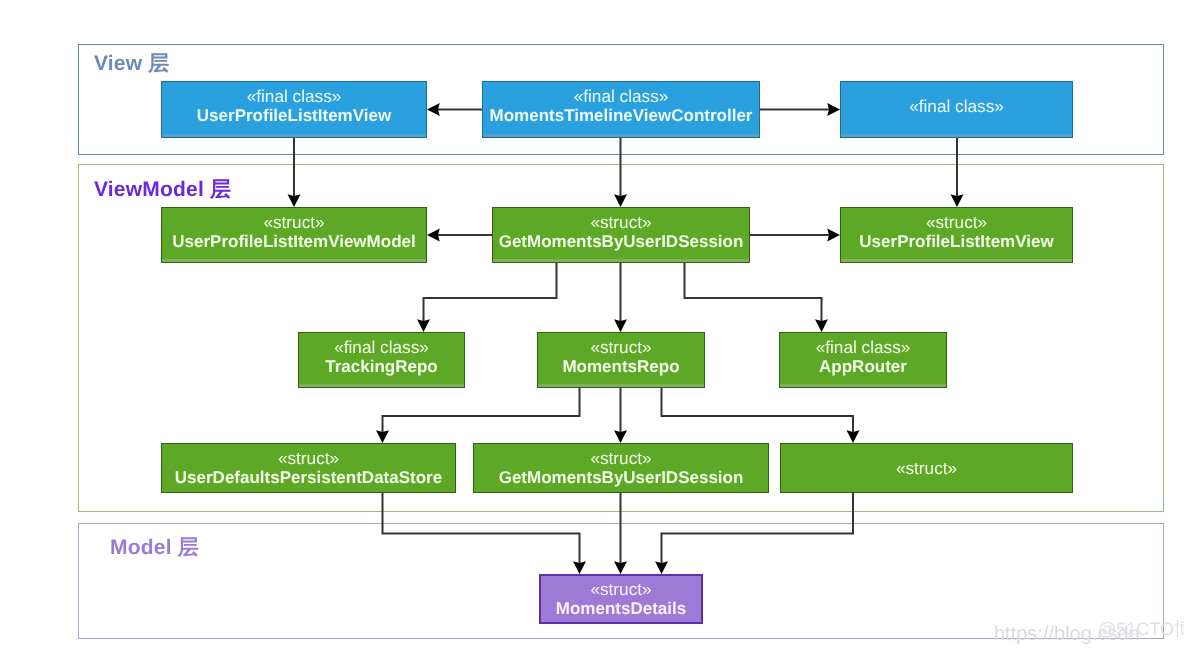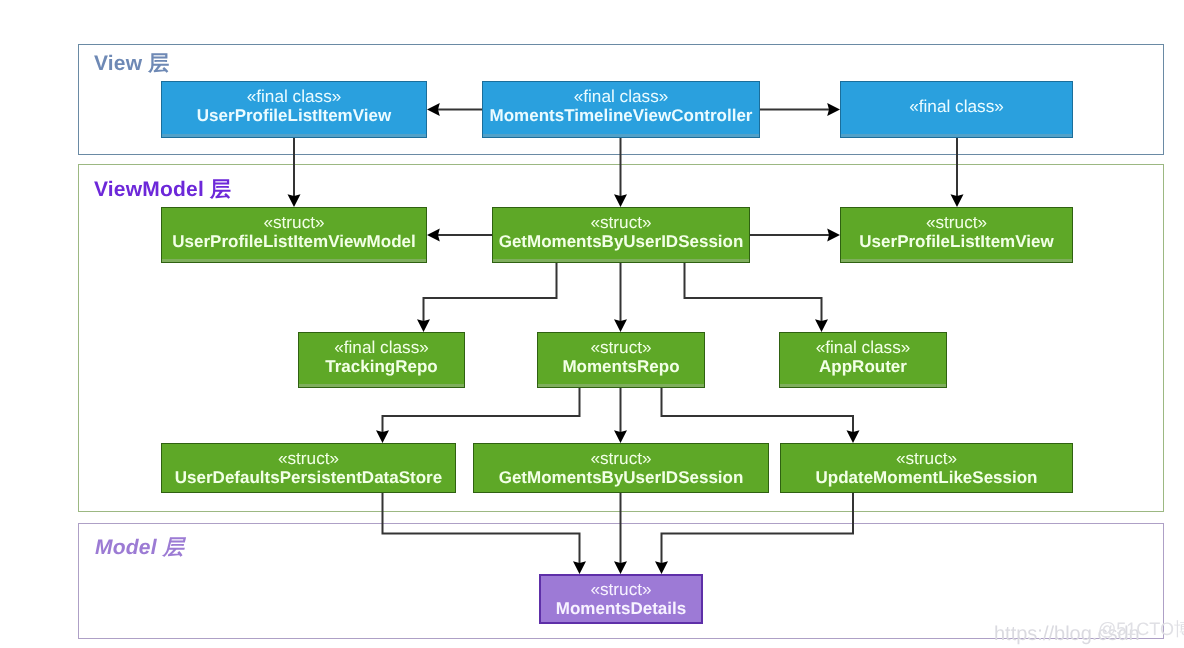--- a/index.html
+++ b/index.html
@@ -24,21 +24,21 @@
 </head>
 <body>
 
 <div id="stage">
 
   <div class="layer" style="left:78px;top:44px;width:1086px;height:111px;border-color:#6A8AA4;"></div>
   <div class="layer-title" style="left:94px;top:50px;color:#6E89B5;">View 层</div>
   <div class="layer" style="left:78px;top:164px;width:1086px;height:348px;border-color:#9CB882;"></div>
   <div class="layer-title" style="left:94px;top:176px;color:#6d28d9;">ViewModel 层</div>
   <div class="layer" style="left:78px;top:523px;width:1086px;height:116px;border-color:#AEA0C6;"></div>
-  <div class="layer-title" style="left:95px;top:534px;color:#9C7BD4;font-style:italic;">Model 层</div>
+  <div class="layer-title" style="left:110px;top:534px;color:#9C7BD4;">Model 层</div>
   <div class="node" style="left:161px;top:81px;width:266px;height:57px;background:#2AA0DE;border:1px solid #1B6E9B;padding-bottom:6px;color:#EAFBFF;">
     <span class="band" style="background:#52A1C8;"></span>
     <span class="stereo">«final class»</span>
     <span class="nm">UserProfileListItemView</span>
   </div>
   <div class="node" style="left:482px;top:81px;width:278px;height:57px;background:#2AA0DE;border:1px solid #1B6E9B;padding-bottom:6px;color:#EAFBFF;">
     <span class="band" style="background:#52A1C8;"></span>
     <span class="stereo">«final class»</span>
     <span class="nm">MomentsTimelineViewController</span>
   </div>
@@ -79,21 +79,20 @@
   <div class="node" style="left:161px;top:443px;width:295px;height:50px;background:#5EA827;border:1px solid #2F6111;padding-bottom:0px;color:#F2FFE6;">
     <span class="stereo">«struct»</span>
     <span class="nm">UserDefaultsPersistentDataStore</span>
   </div>
   <div class="node" style="left:473px;top:443px;width:296px;height:50px;background:#5EA827;border:1px solid #2F6111;padding-bottom:0px;color:#F2FFE6;">
     <span class="stereo">«struct»</span>
     <span class="nm">GetMomentsByUserIDSession</span>
   </div>
   <div class="node" style="left:780px;top:443px;width:293px;height:50px;background:#5EA827;border:1px solid #2F6111;padding-bottom:0px;color:#F2FFE6;">
     <span class="stereo">«struct»</span>
-    <span class="nm">UpdateMomentLikeSession</span>
   </div>
   <div class="node" style="left:539px;top:574px;width:164px;height:50px;background:#9D7AD6;border:2px solid #5E2FA8;padding-bottom:0px;color:#F7F2FF;">
     <span class="stereo">«struct»</span>
     <span class="nm">MomentsDetails</span>
   </div>
 
   <svg class="conn" viewBox="0 0 1184 648">
     <polyline points="482,109.5 433.8,109.5"></polyline>
     <path d="M 427 109.5 L 439.8 103 L 438 109.5 L 439.8 116 Z"></path>
     <polyline points="760,109.5 833.2,109.5"></polyline>

